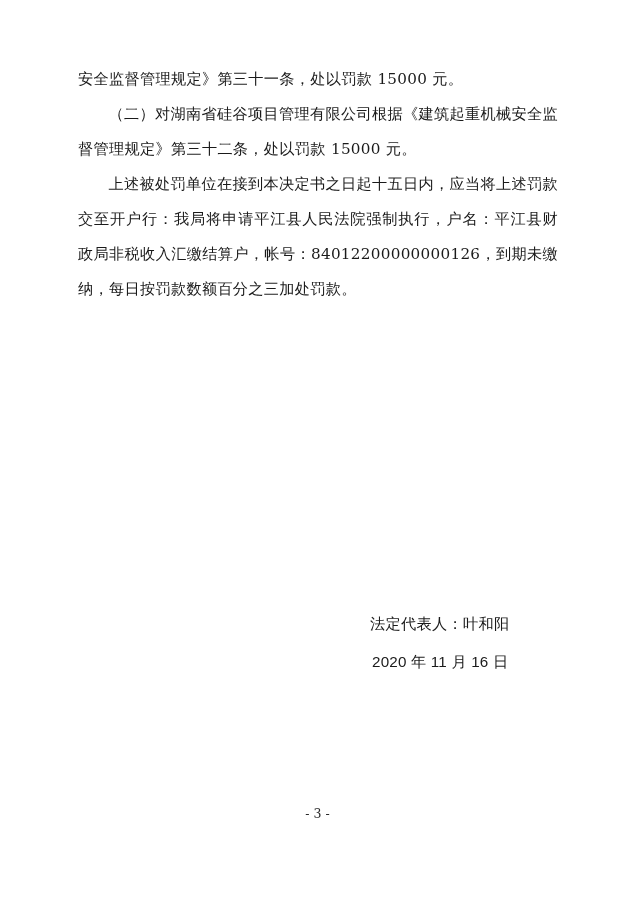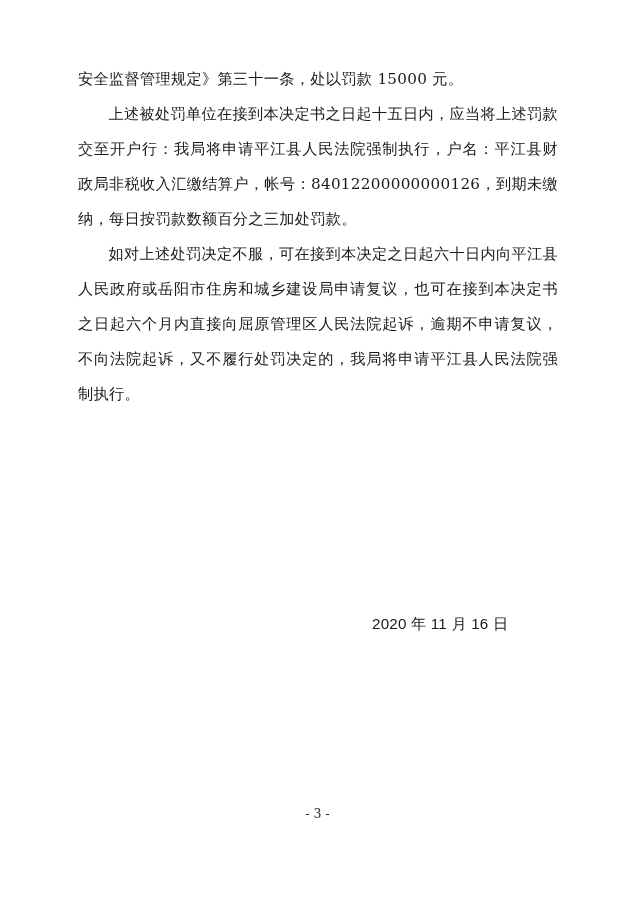--- a/index.html
+++ b/index.html
@@ -73,26 +73,29 @@
 </style>
 </head>
 <body>
 
 <div class="page">
 
   <div class="body-area">
 
     <p class="para">安全监督管理规定》第三十一条，处以罚款 15000 元。</p>
 
+    <p class="para indent">（二）对湖南省硅谷项目管理有限公司根据《建筑起重机械安全监督管理规定》第三十二条，处以罚款 15000 元。</p>
 
     <p class="para indent">上述被处罚单位在接到本决定书之日起十五日内，应当将上述罚款交至开户行：我局将申请平江县人民法院强制执行，户名：平江县财政局非税收入汇缴结算户，帐号：84012200000000126，到期未缴纳，每日按罚款数额百分之三加处罚款。</p>
 
-    <p class="para indent">如对上述处罚决定不服，可在接到本决定之日起六十日内向平江县人民政府或岳阳市住房和城乡建设局申请复议，也可在接到本决定书之日起六个月内直接向屈原管理区人民法院起诉，逾期不申请复议，不向法院起诉，又不履行处罚决定的，我局将申请平江县人民法院强制执行。</p>
 
   </div>
 
   <div class="signature-area">
+    <div class="sig-line">
+      <span>法定代表人：</span><span>叶和阳</span>
+    </div>
     <div class="sig-line date num">2020 年 11 月 16 日</div>
   </div>
 
   <div class="page-number">- 3 -</div>
 
 </div>
 
 </body></html>

